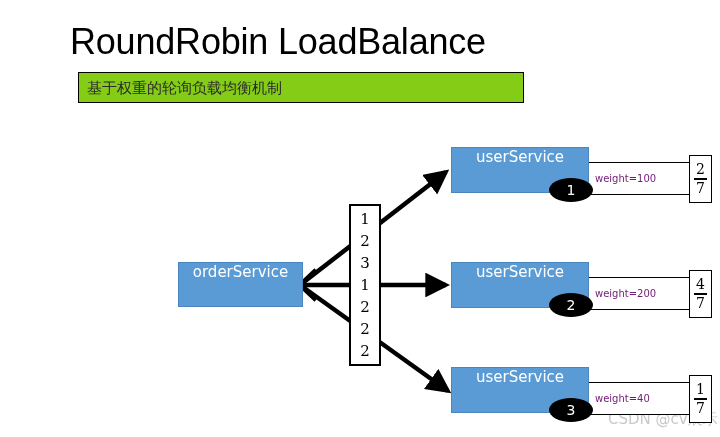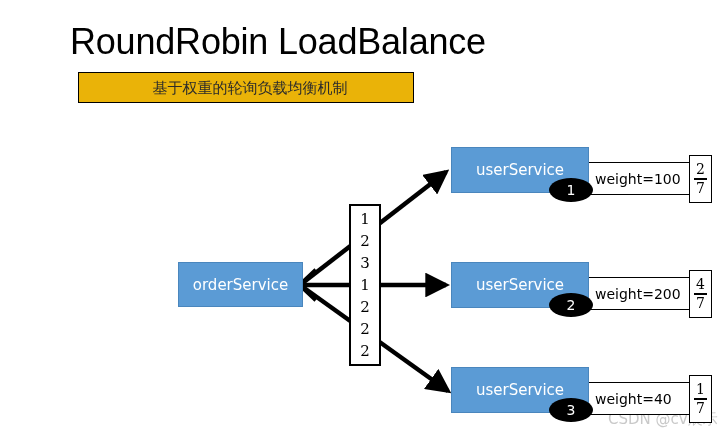--- a/index.html
+++ b/index.html
@@ -33,27 +33,26 @@
     font-weight: 400;
     letter-spacing: -0.2px;
     color: #000;
     white-space: nowrap;
   }
 
   
   #subtitle-box {
     left: 30px;
     top: 72px;
-    width: 336px;
+    width: 446px;
     height: 31px;
     border: 1.6px solid #000;
-    background: #eab308;
-    display: flex;
-    align-items: center;
-    justify-content: center;
+    background: #84cc16;
+    display: flex;
+    align-items: center;
   }
   #subtitle-text {
     padding-left: 8px;
     font-size: 15px;
     line-height: 18px;
     font-family: "DejaVu Sans", sans-serif;
     color: #2b2b2b;
     white-space: nowrap;
   }
 
@@ -63,21 +62,21 @@
     left: 0; top: 0;
     width: 720px; height: 437px;
     pointer-events: none;
   }
 
   
   .node {
     background: #5B9BD5;
     border: 1px solid #4a86bd;
     display: flex;
-    align-items: center;
+    align-items: flex-start;
     justify-content: center;
     color: #ffffff;
     font-size: 15px;
     font-family: "DejaVu Sans", sans-serif;
     white-space: nowrap;
   }
   #order-service {
     left: 130px;
     top: 262px;
     width: 125px;
@@ -140,23 +139,23 @@
     position: absolute;
     height: 31px;
     border: 1.6px solid #000;
     background: #ffffff;
     display: flex;
     align-items: center;
     z-index: 3;
   }
   .weight-text {
     padding-left: 9px;
-    font-size: 14px;
-    font-family: "DejaVu Sans", sans-serif;
-    color: #000000;
+    font-size: 10px;
+    font-family: "DejaVu Sans", sans-serif;
+    color: #701a75;
     white-space: nowrap;
   }
 
   
   .fraction-box {
     position: absolute;
     width: 21px;
     height: 46px;
     border: 1.8px solid #000;
     background: #ffffff;

